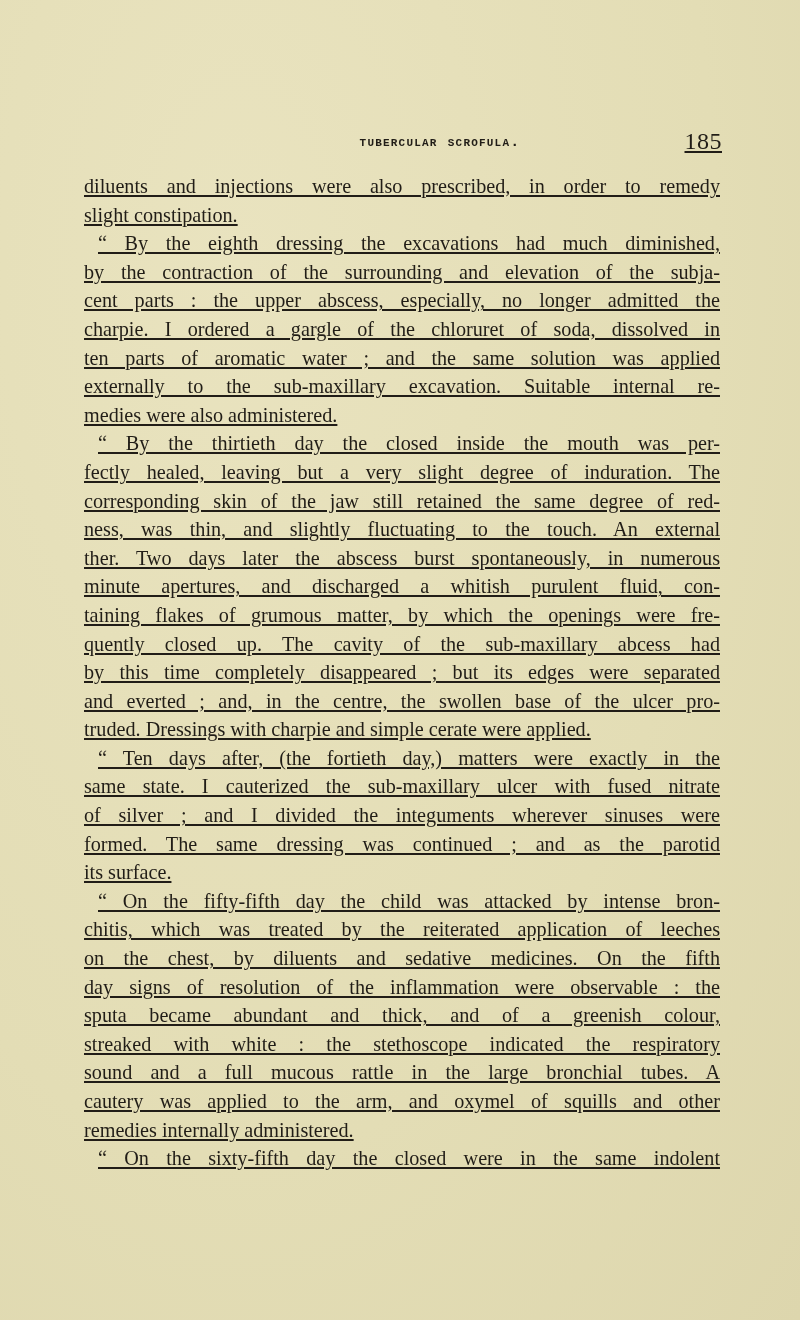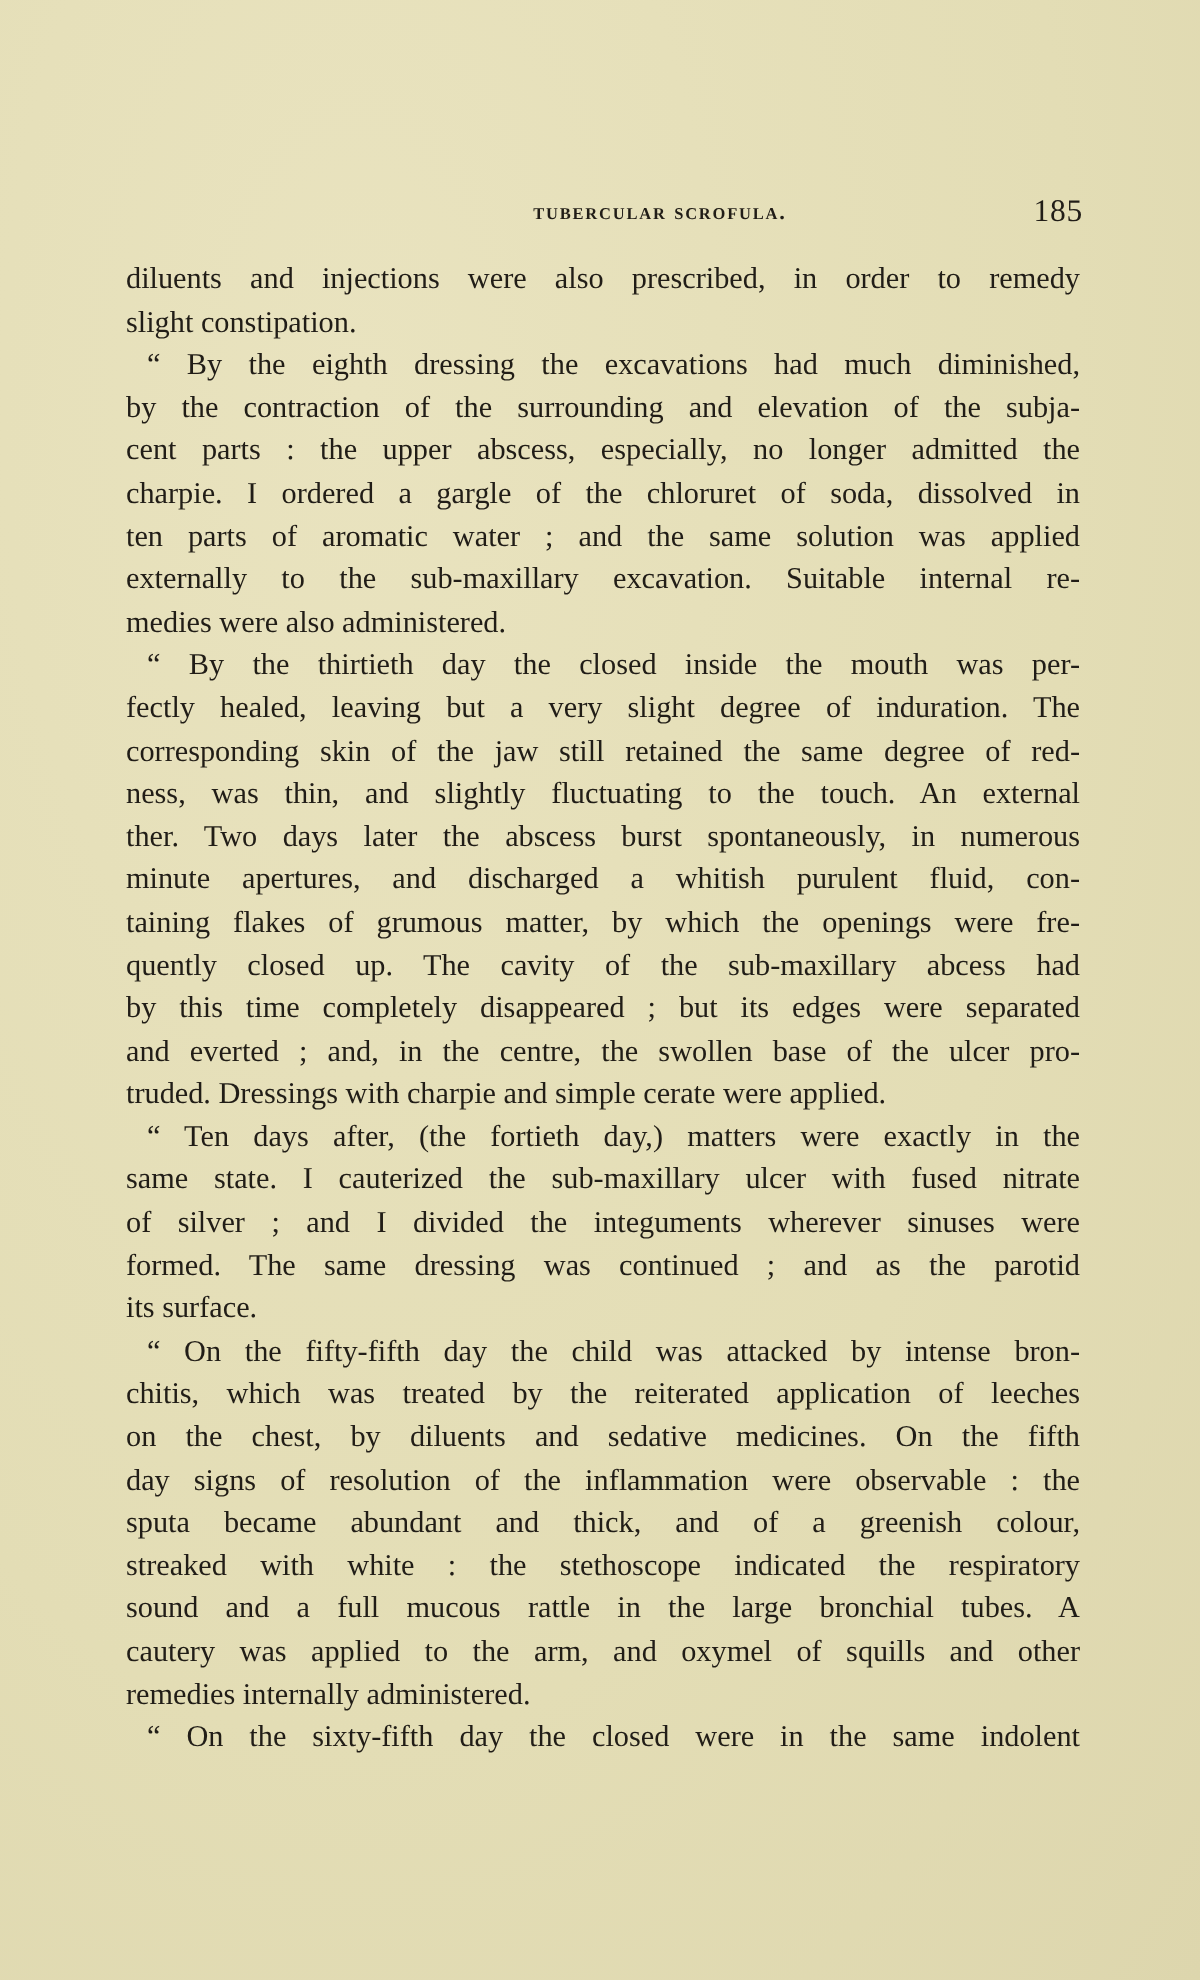--- a/index.html
+++ b/index.html
@@ -34,48 +34,51 @@
     position: absolute;
     left: 0;
     width: 634px;
     text-align: center;
     top: 4px;
     font-size: 15px;
     font-weight: bold;
     letter-spacing: 1.2px;
     font-variant: small-caps;
     text-transform: lowercase;
+    font-family: Liberation Mono, monospace;
   }
   .running-title-inner {
     display: inline-block;
     margin-left: 78px;
     font-variant: small-caps;
   }
   .page-number {
     position: absolute;
     right: -4px;
     top: -2px;
-    font-size: 21px;
+    font-size: 24px;
     letter-spacing: 0.5px;
+    text-decoration: underline;
   }
   .body-text {
     position: absolute;
     top: 172px;
     left: 84px;
     width: 636px;
     font-size: 20.2px;
     line-height: 28.6px;
   }
   .line {
     display: block;
     white-space: nowrap;
     text-align: justify;
     text-align-last: justify;
     height: 28.6px;
     overflow: visible;
+    text-decoration: underline;
   }
   .line.last {
     text-align: center;
     text-align-last: left;
   }
   .line.indent {
     padding-left: 14px;
   }
 </style>
 </head>

